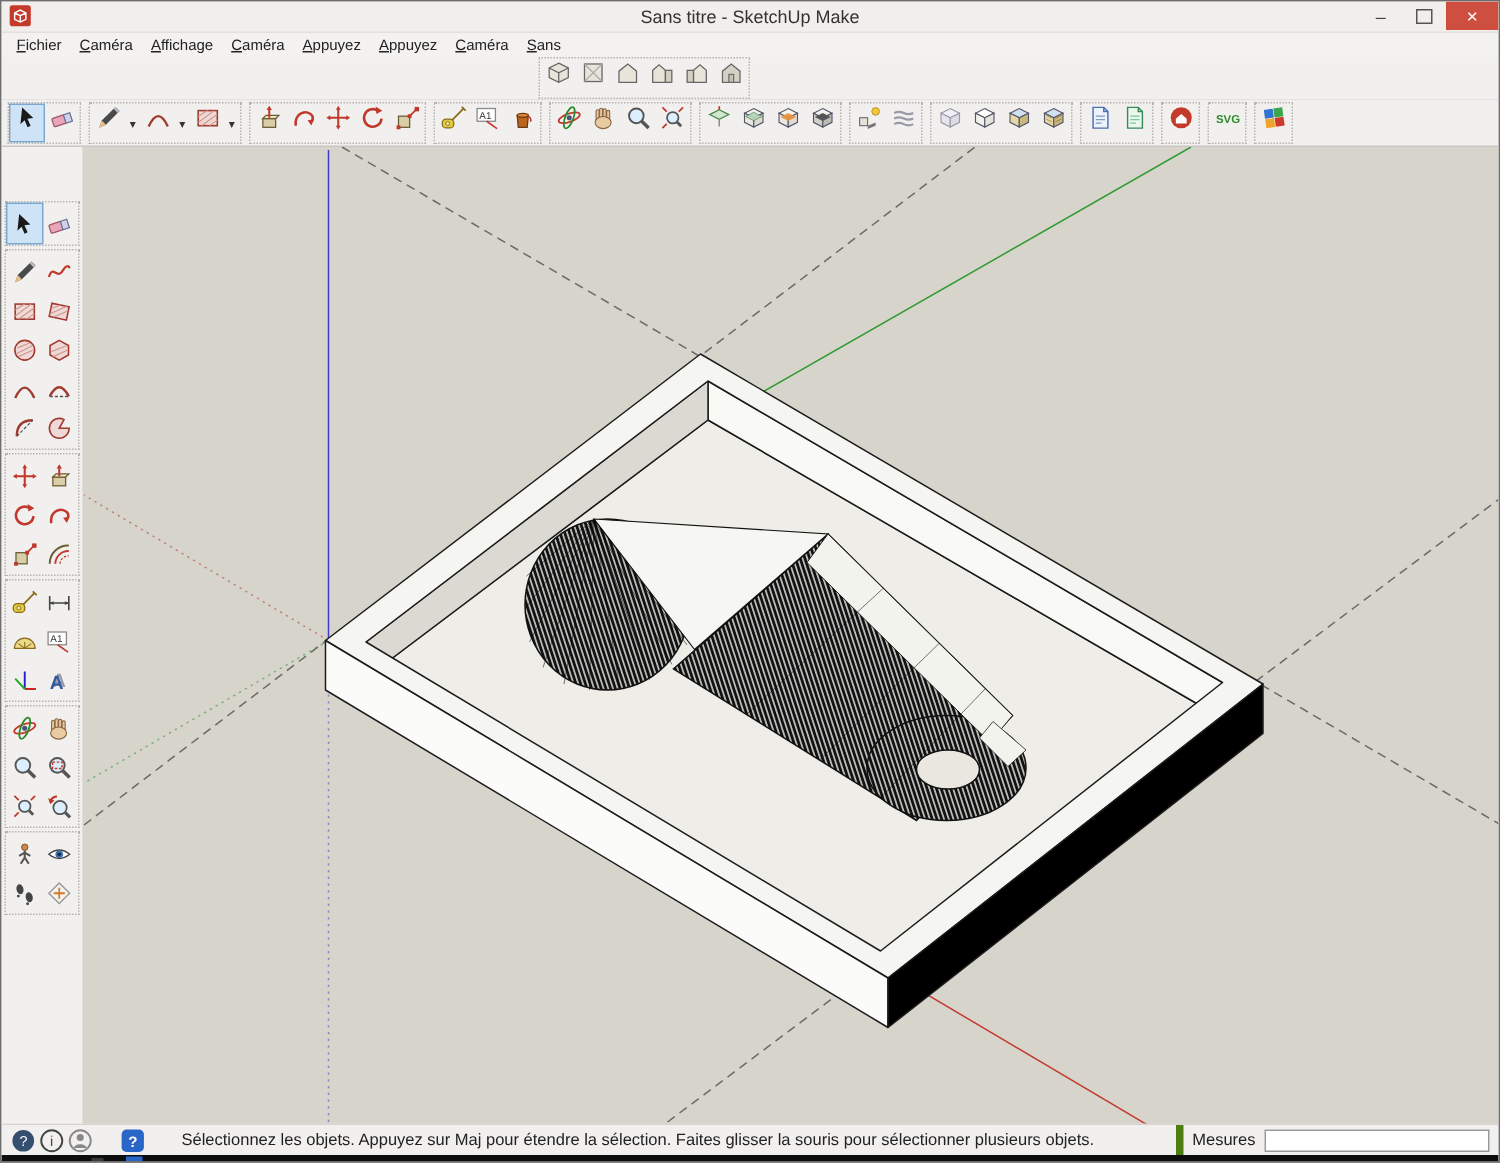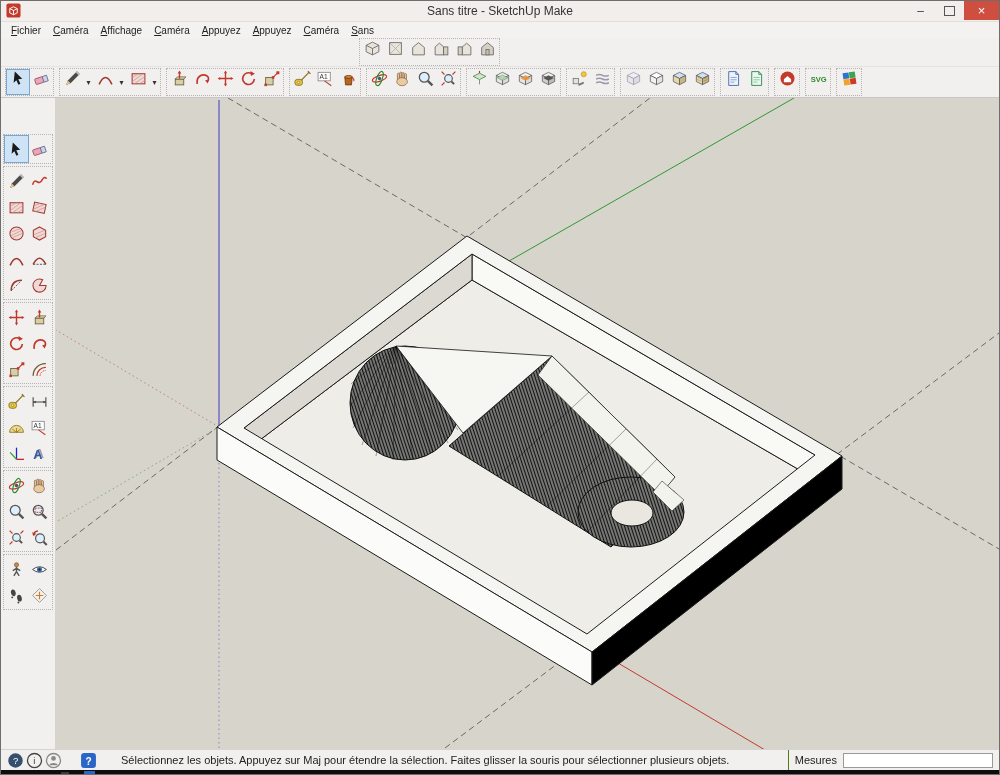--- a/index.html
+++ b/index.html
@@ -32,21 +32,21 @@
   .prow{display:flex;}
   .pi{width:23px;height:26px;display:flex;align-items:center;justify-content:center;}
   .viewport{flex:1;position:relative;background:#d7d4cb;}
   svg.scene{display:block;width:944px;height:651px;}
   
   .statusbar{height:21px;background:#f2f0ef;border-top:1px solid #d6d4d2;display:flex;align-items:center;
              font-size:11px;color:#222;padding-left:6px;box-sizing:border-box;}
   .sicon{width:17px;height:17px;display:flex;align-items:center;justify-content:center;margin-right:2px;}
   .sicon.gap{margin-left:16px;}
   .smsg{margin-left:22px;flex:1;white-space:nowrap;overflow:hidden;}
-  .measures{display:flex;align-items:center;gap:6px;border-left:1px solid #4d7c0f;padding:0 6px;height:100%;}
+  .measures{display:flex;align-items:center;gap:6px;border-left:5px solid #4d7c0f;padding:0 6px;height:100%;}
   .measures input{width:150px;height:15px;border:1px solid #999;font-size:10px;box-sizing:border-box;}
   
   .taskbar{height:9px;background:#0d0d0d;position:relative;}
   .tchip{position:absolute;left:83px;top:1px;width:11px;height:7px;background:#2a66c8;}
   .tchip2{position:absolute;left:60px;top:2px;width:8px;height:5px;background:#3a3a3a;}
 </style>
 </head>
 <body>
 
 <div class="win">

